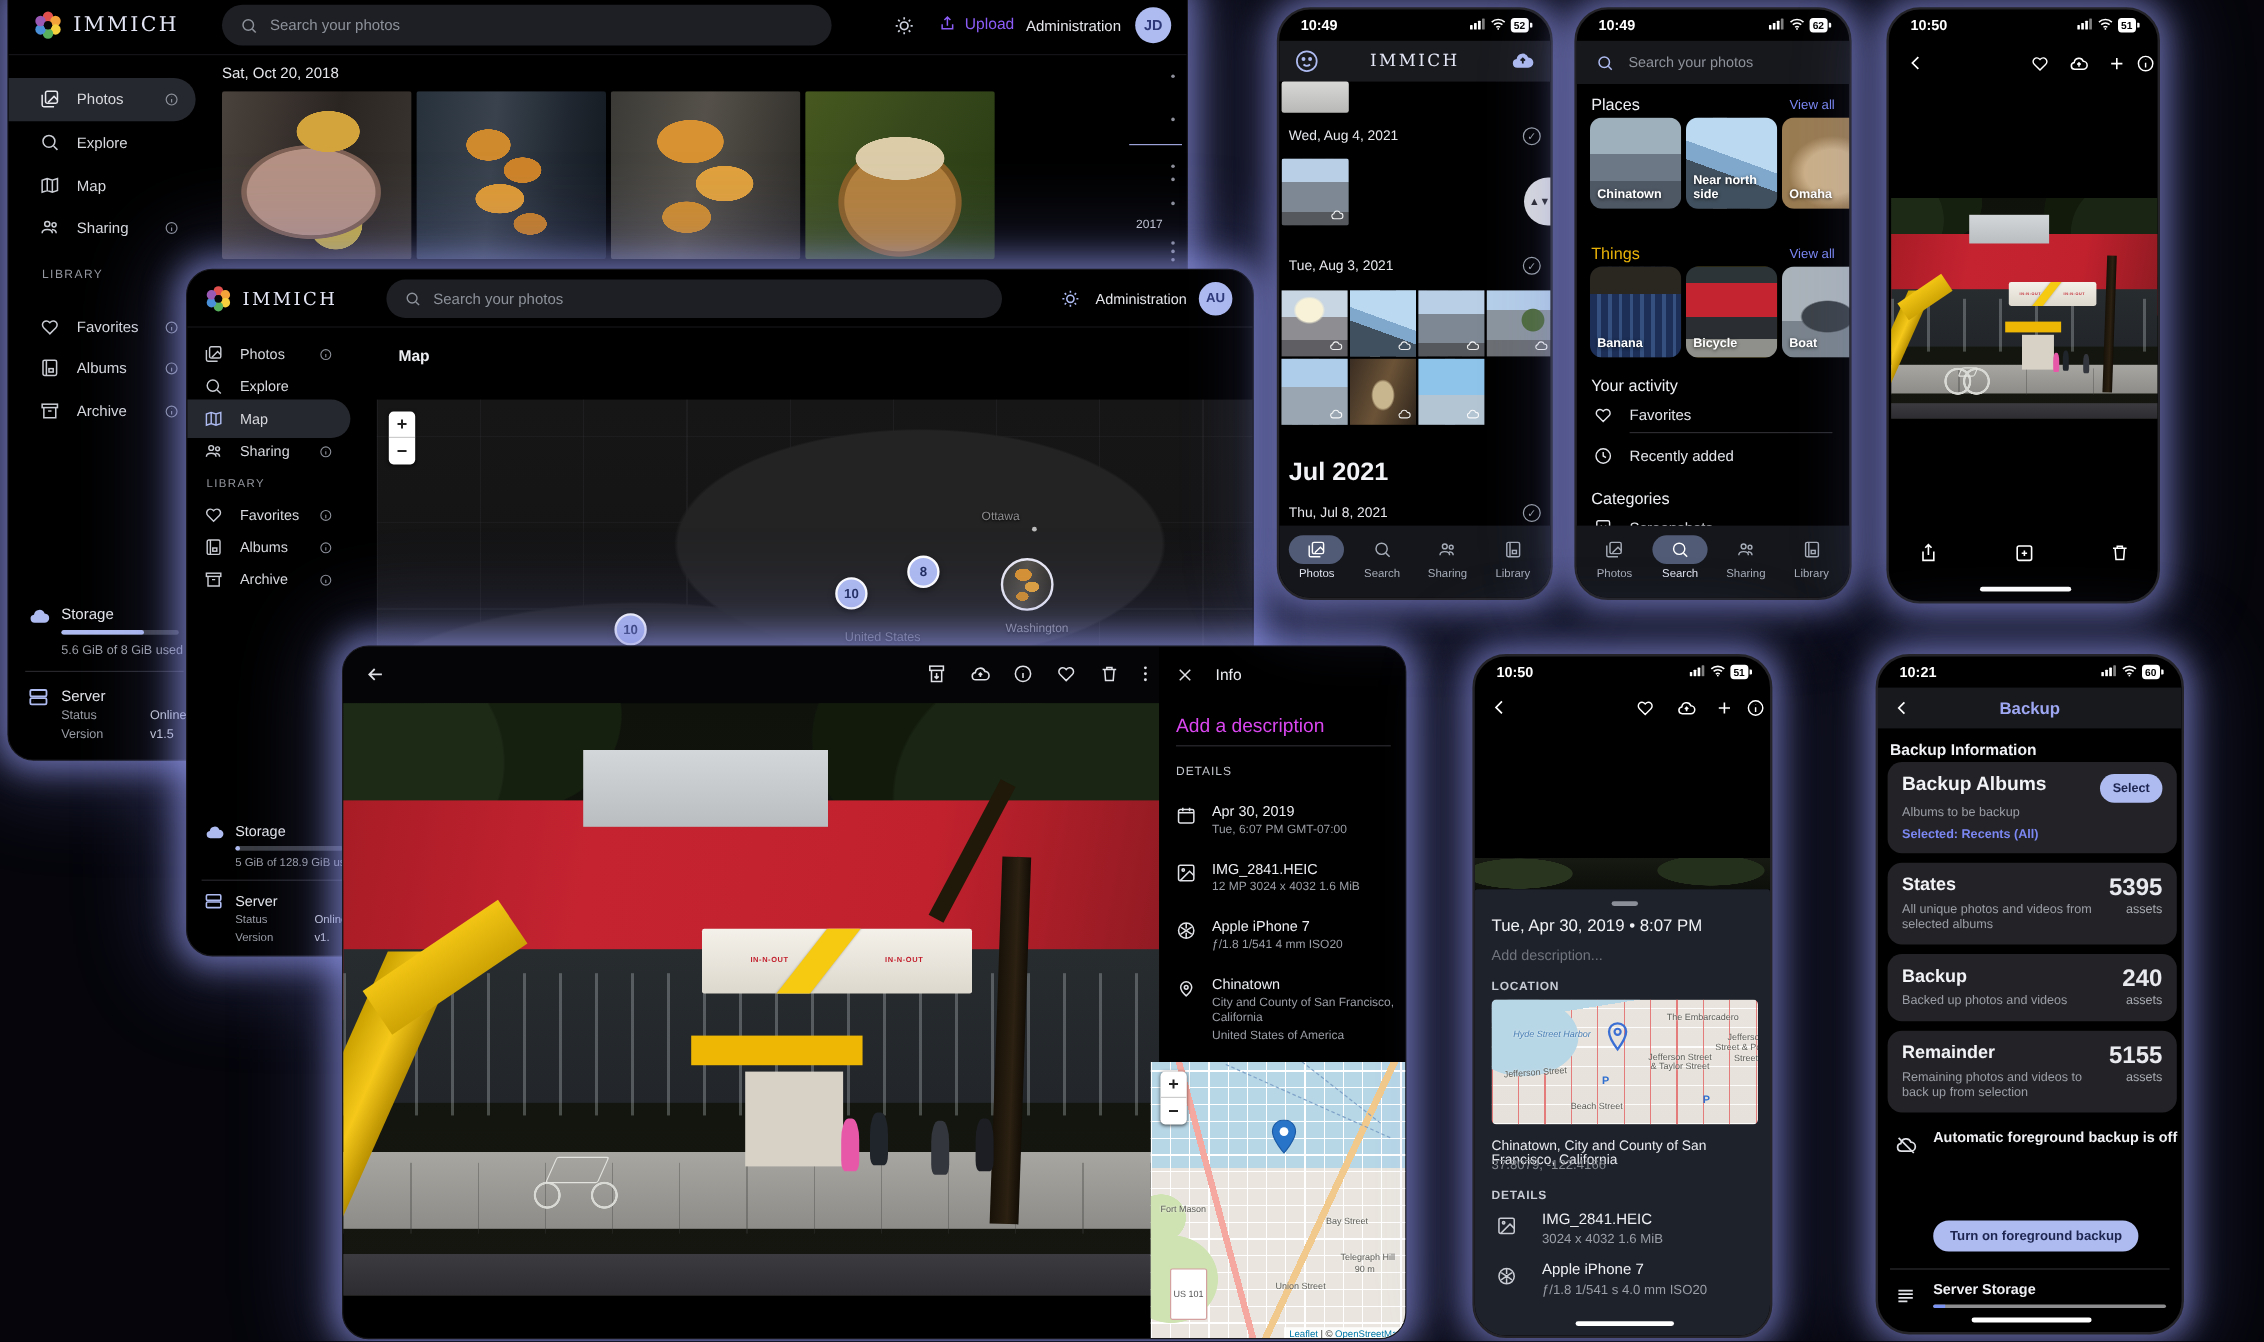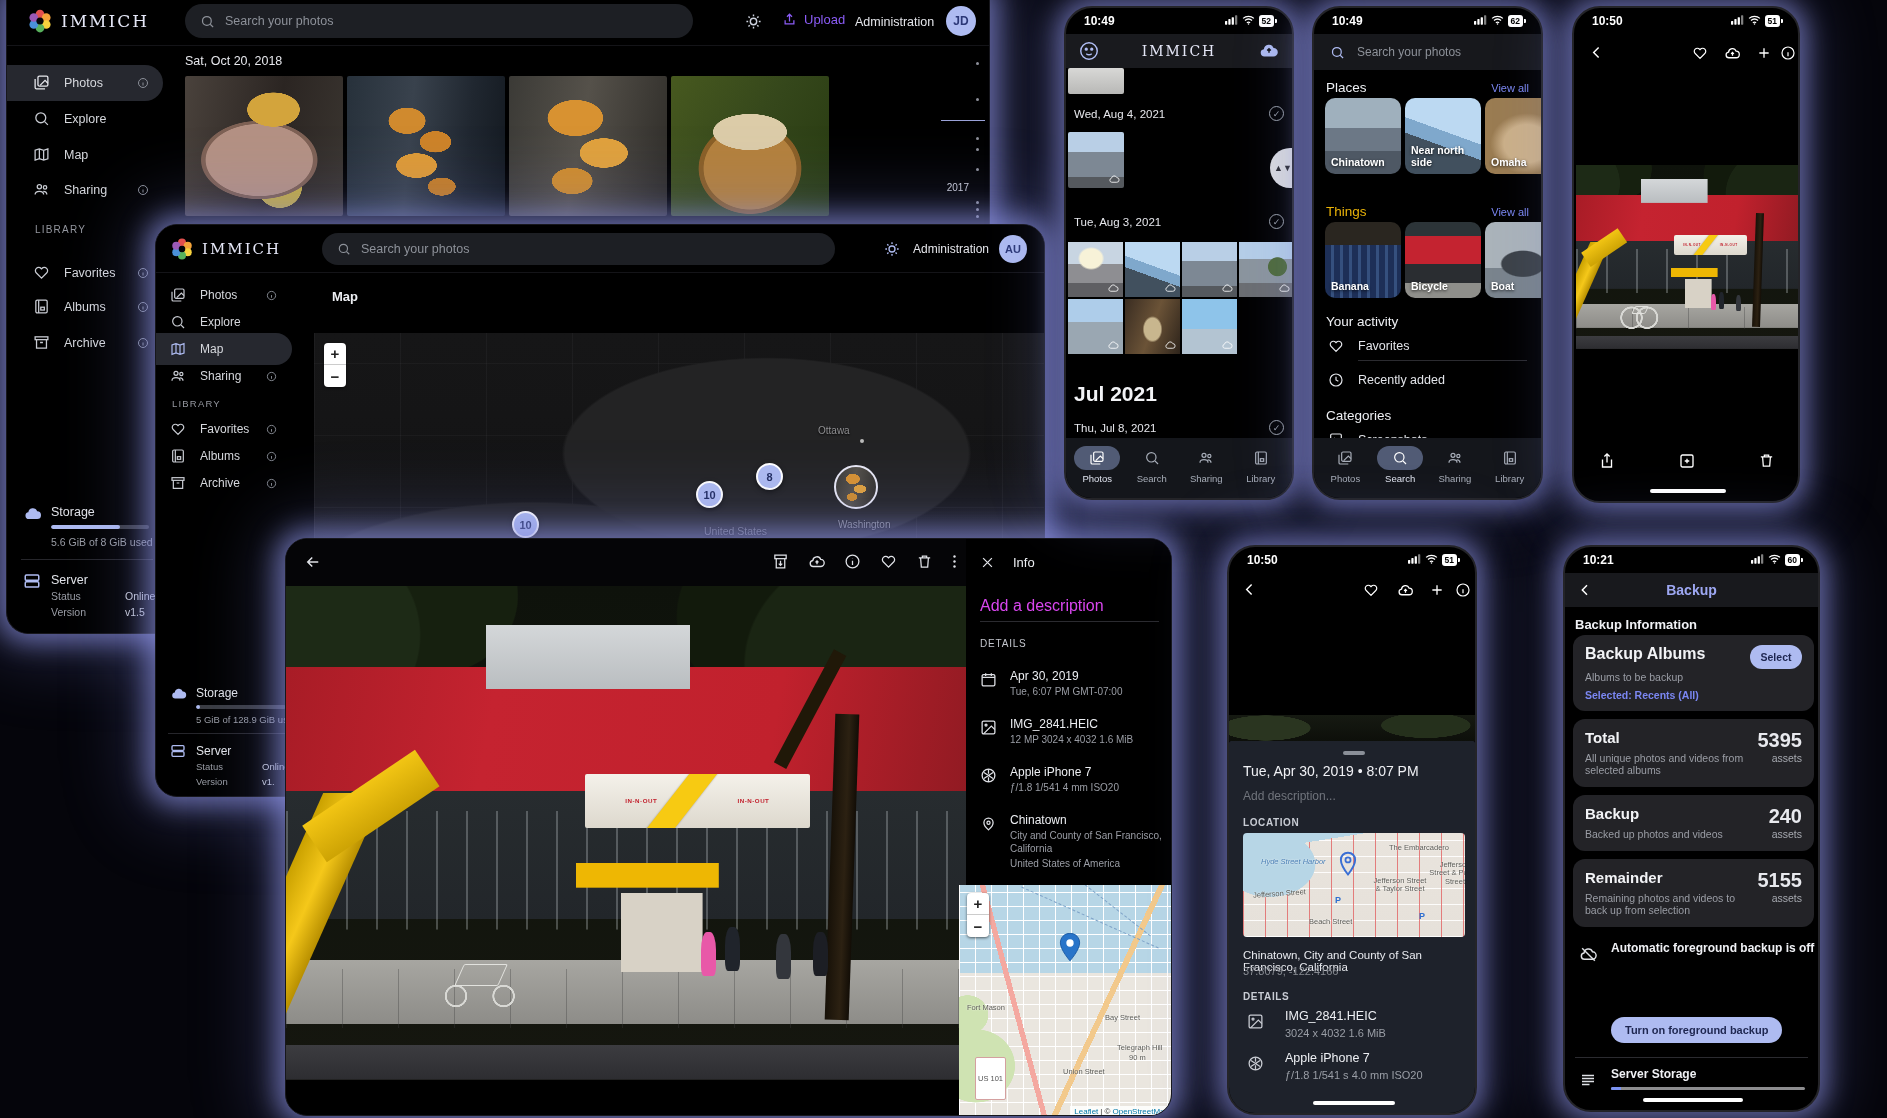--- a/index.html
+++ b/index.html
@@ -1169,21 +1169,21 @@
     <div class="p5card" style="left:8px;top:88px;width:241px;height:76px">
       <div style="display:flex;justify-content:space-between;align-items:flex-start">
         <span style="font-size:16px;font-weight:bold;color:#f2f3f6">Backup Albums</span>
         <button class="pillbtn" style="width:52px;height:24px;font-size:10.5px">Select</button>
       </div>
       <div style="font-size:10.5px;color:#9a9da5;margin-top:2px">Albums to be backup</div>
       <div class="link" style="font-size:10.5px;font-weight:bold;margin-top:6px">Selected: Recents (All)</div>
     </div>
     <div class="p5card" style="left:8px;top:172px;width:241px;height:68px">
       <div style="display:flex;justify-content:space-between">
-        <span style="font-size:15px;font-weight:bold;color:#f2f3f6">Total</span>
+        <span style="font-size:15px;font-weight:bold;color:#f2f3f6">States</span>
         <span class="p5num">5395</span>
       </div>
       <div style="display:flex;justify-content:space-between;gap:10px">
         <span style="font-size:10.5px;color:#9a9da5;max-width:160px">All unique photos and videos from selected albums</span>
         <span class="p5unit">assets</span>
       </div>
     </div>
     <div class="p5card" style="left:8px;top:248px;width:241px;height:56px">
       <div style="display:flex;justify-content:space-between">
         <span style="font-size:15px;font-weight:bold;color:#f2f3f6">Backup</span>

